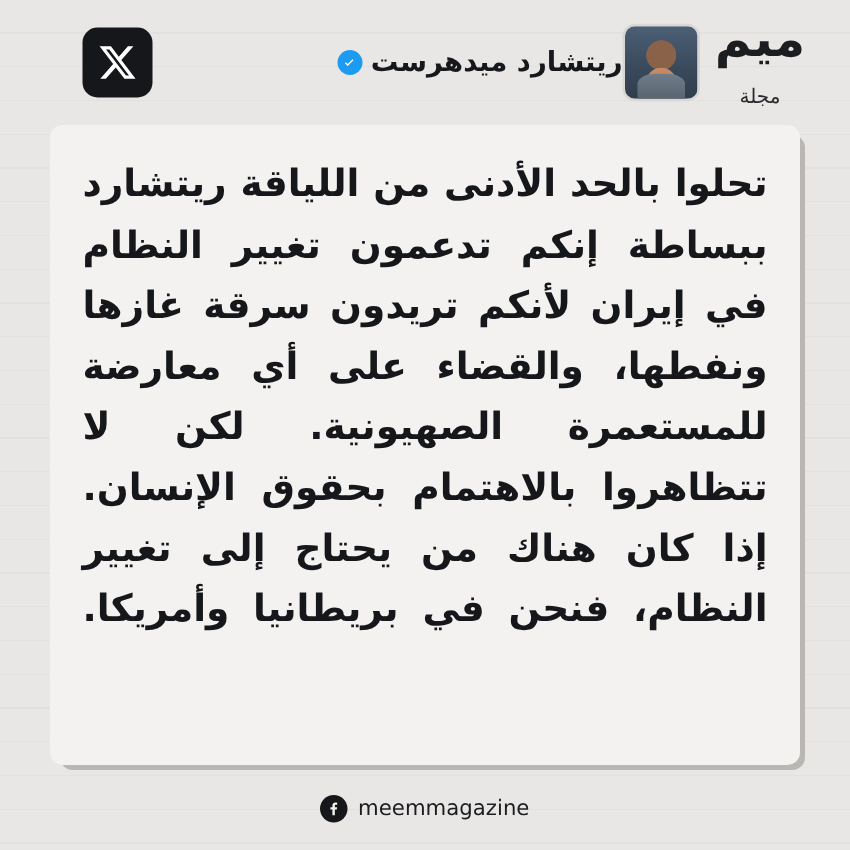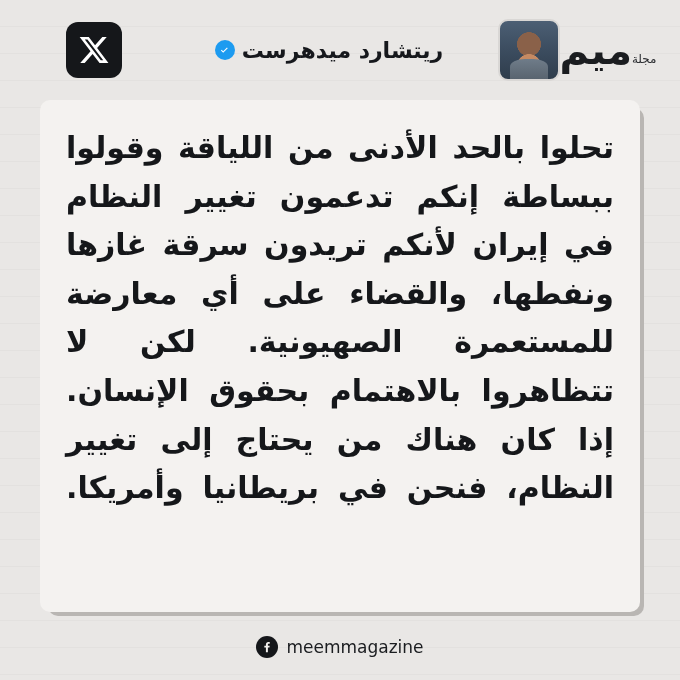--- a/index.html
+++ b/index.html
@@ -47,20 +47,21 @@
     align-items: center;
     justify-content: center;
     flex: 0 0 auto;
     margin-left: 46px;
   }
   .x-logo svg { display:block; }
 
   .handle-block {
     flex: 1 1 auto;
     display: flex;
+    flex-direction: column;
     align-items: flex-end;
     justify-content: center;
     padding-right: 0;
     margin-left: 38px;
   }
   .name-row {
     display: flex;
     align-items: center;
     gap: 7px;
     direction: rtl;
@@ -114,35 +115,35 @@
     bottom: 0;
     height: 34%;
     background: linear-gradient(180deg, #6f7c89 0%, #59646f 100%);
     border-radius: 40% 40% 0 0;
   }
   .brand-logo {
     flex: 0 0 auto;
     width: 96px;
     height: 62px;
     display: flex;
-    flex-direction: row;
+    flex-direction: column;
     align-items: center;
     justify-content: center;
     margin-right: 4px;
   }
   .brand-mark {
     font-size: 40px;
     font-weight: bold;
     color: #1b1d20;
     line-height: 0.9;
     letter-spacing: -2px;
     font-family: "DejaVu Sans", sans-serif;
   }
   .brand-sub {
-    font-size: 12px;
+    font-size: 16px;
     color: #2a2c30;
     margin-top: 17px;
     font-family: "DejaVu Sans", sans-serif;
   }
 
   
   .panel-wrap {
     position: relative;
     margin: 0 40px;
     height: 512px;
@@ -246,21 +247,21 @@
     <div class="brand-logo">
       <div class="brand-mark">ميم</div>
       <div class="brand-sub">مجلة</div>
     </div>
 
   </div>
 
   <div class="panel-wrap">
     <div class="panel-shadow"></div>
     <div class="panel">
-      <div class="quote">تحلوا بالحد الأدنى من اللياقة وقولوا ببساطة إنكم تدعمون تغيير النظام في إيران لأنكم تريدون سرقة غازها ونفطها، والقضاء على أي معارضة للمستعمرة الصهيونية. لكن لا تتظاهروا بالاهتمام بحقوق الإنسان. إذا كان هناك من يحتاج إلى تغيير النظام، فنحن في بريطانيا وأمريكا.</div>
+      <div class="quote">تحلوا بالحد الأدنى من اللياقة ريتشارد ببساطة إنكم تدعمون تغيير النظام في إيران لأنكم تريدون سرقة غازها ونفطها، والقضاء على أي معارضة للمستعمرة الصهيونية. لكن لا تتظاهروا بالاهتمام بحقوق الإنسان. إذا كان هناك من يحتاج إلى تغيير النظام، فنحن في بريطانيا وأمريكا.</div>
     </div>
   </div>
 
   <div class="footer">
 
     <div class="f-item">
       <span class="f-icon">
         <svg width="14" height="14" viewBox="0 0 24 24" aria-hidden="true">
           <path fill="#f4f2f0" d="M13.5 21v-8h2.7l.4-3.1h-3.1V7.9c0-.9.25-1.5 1.55-1.5h1.65V3.6c-.3-.04-1.3-.13-2.45-.13-2.43 0-4.1 1.48-4.1 4.2v2.23H7.4V13h2.75v8z"></path>
         </svg>

